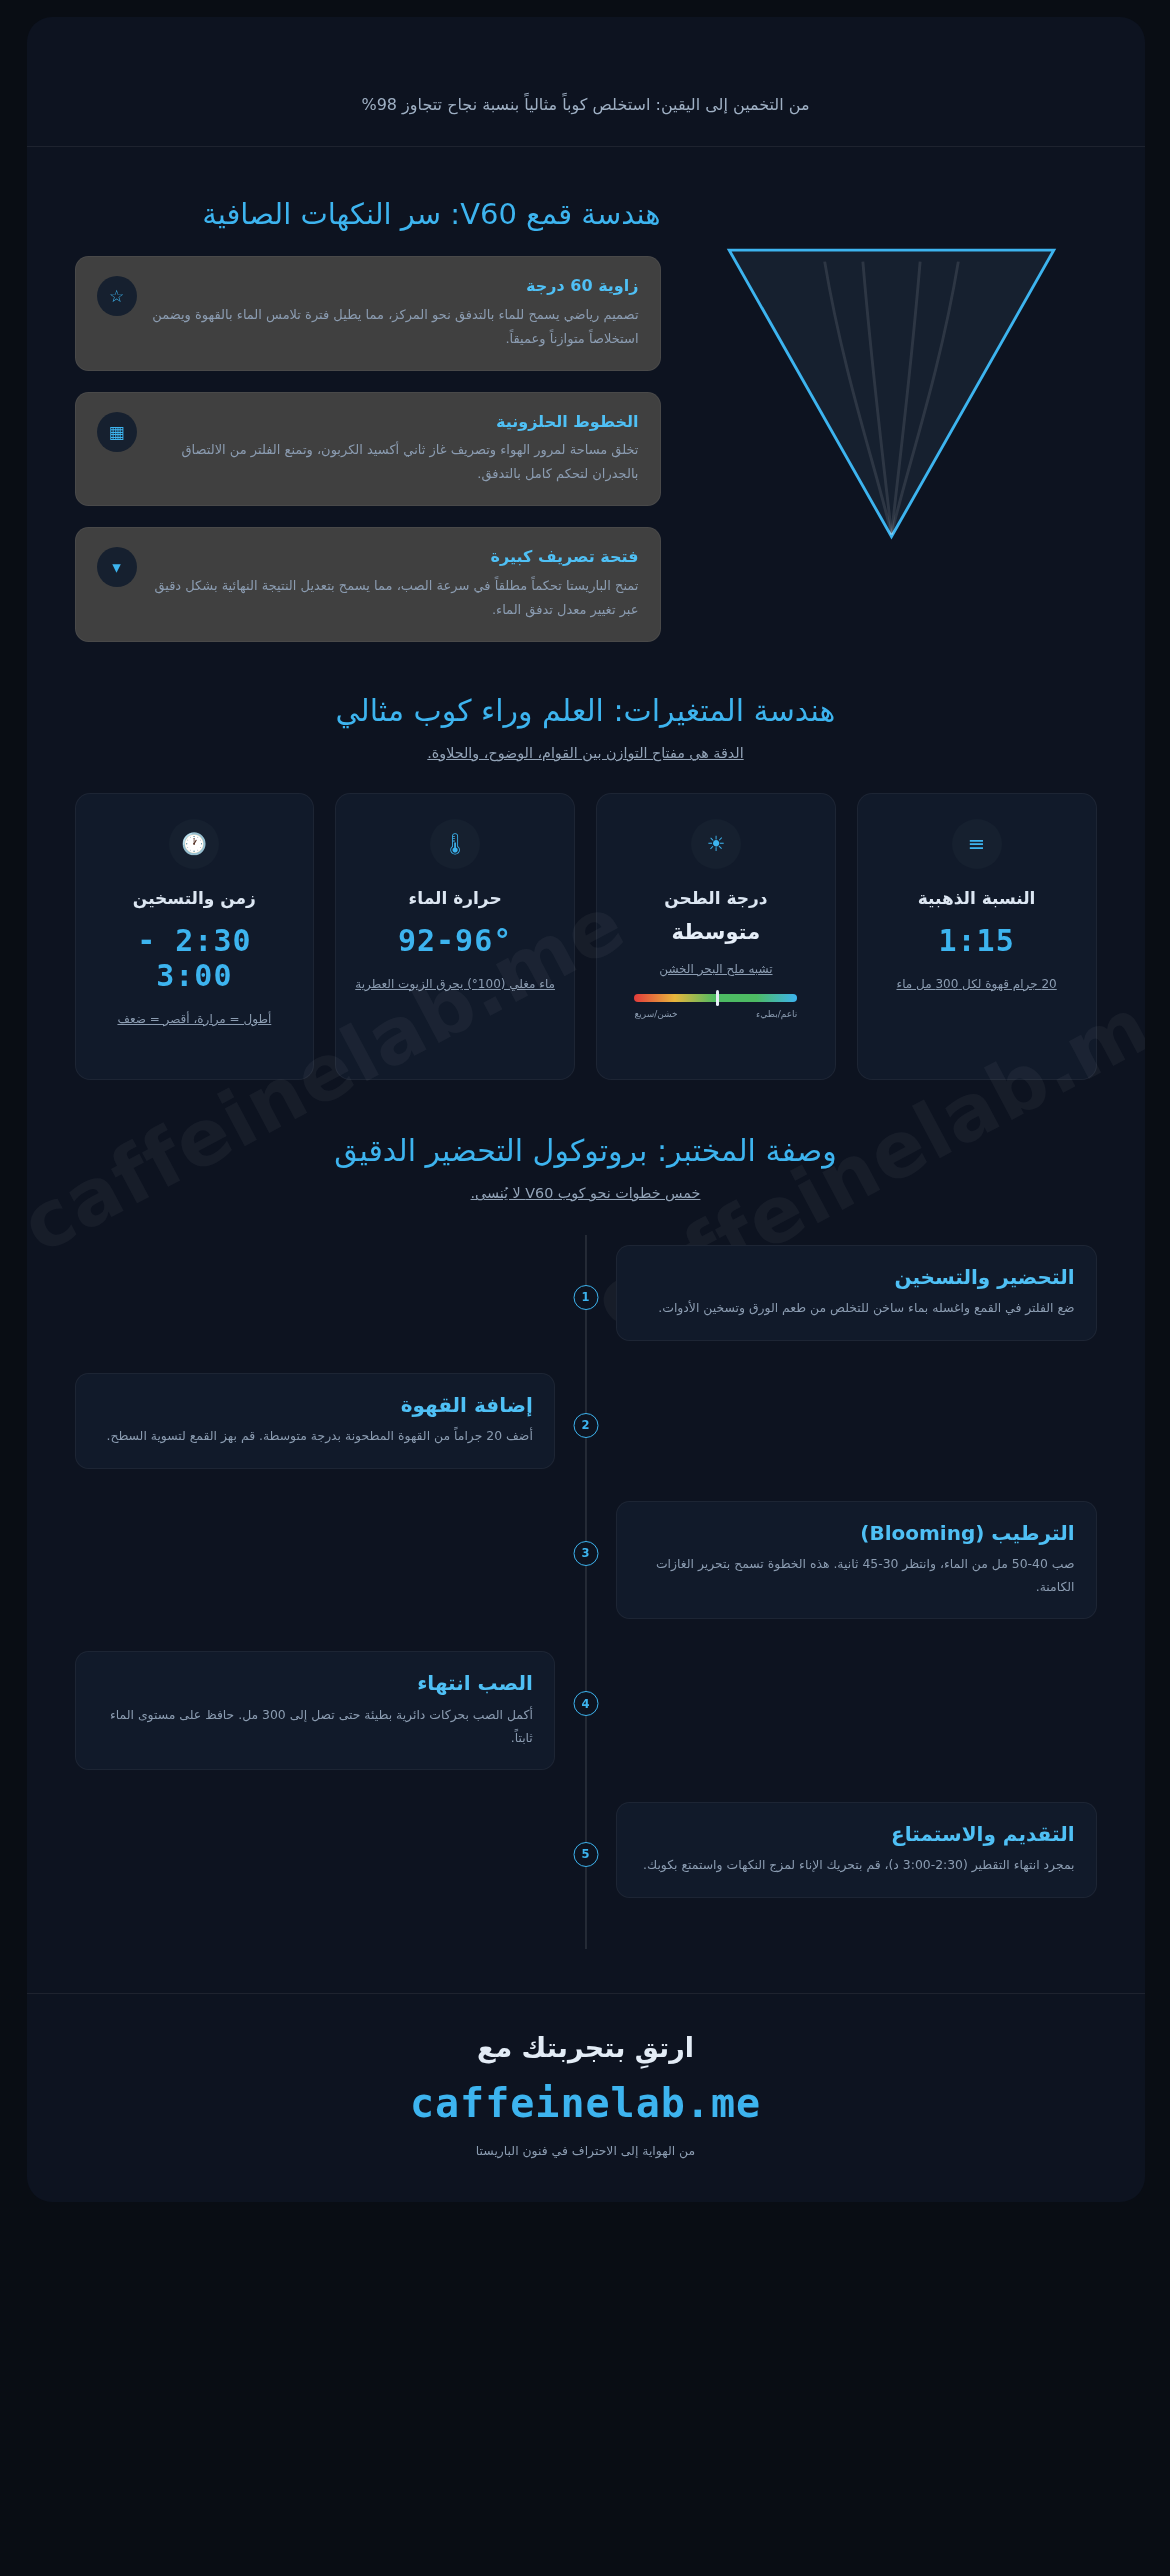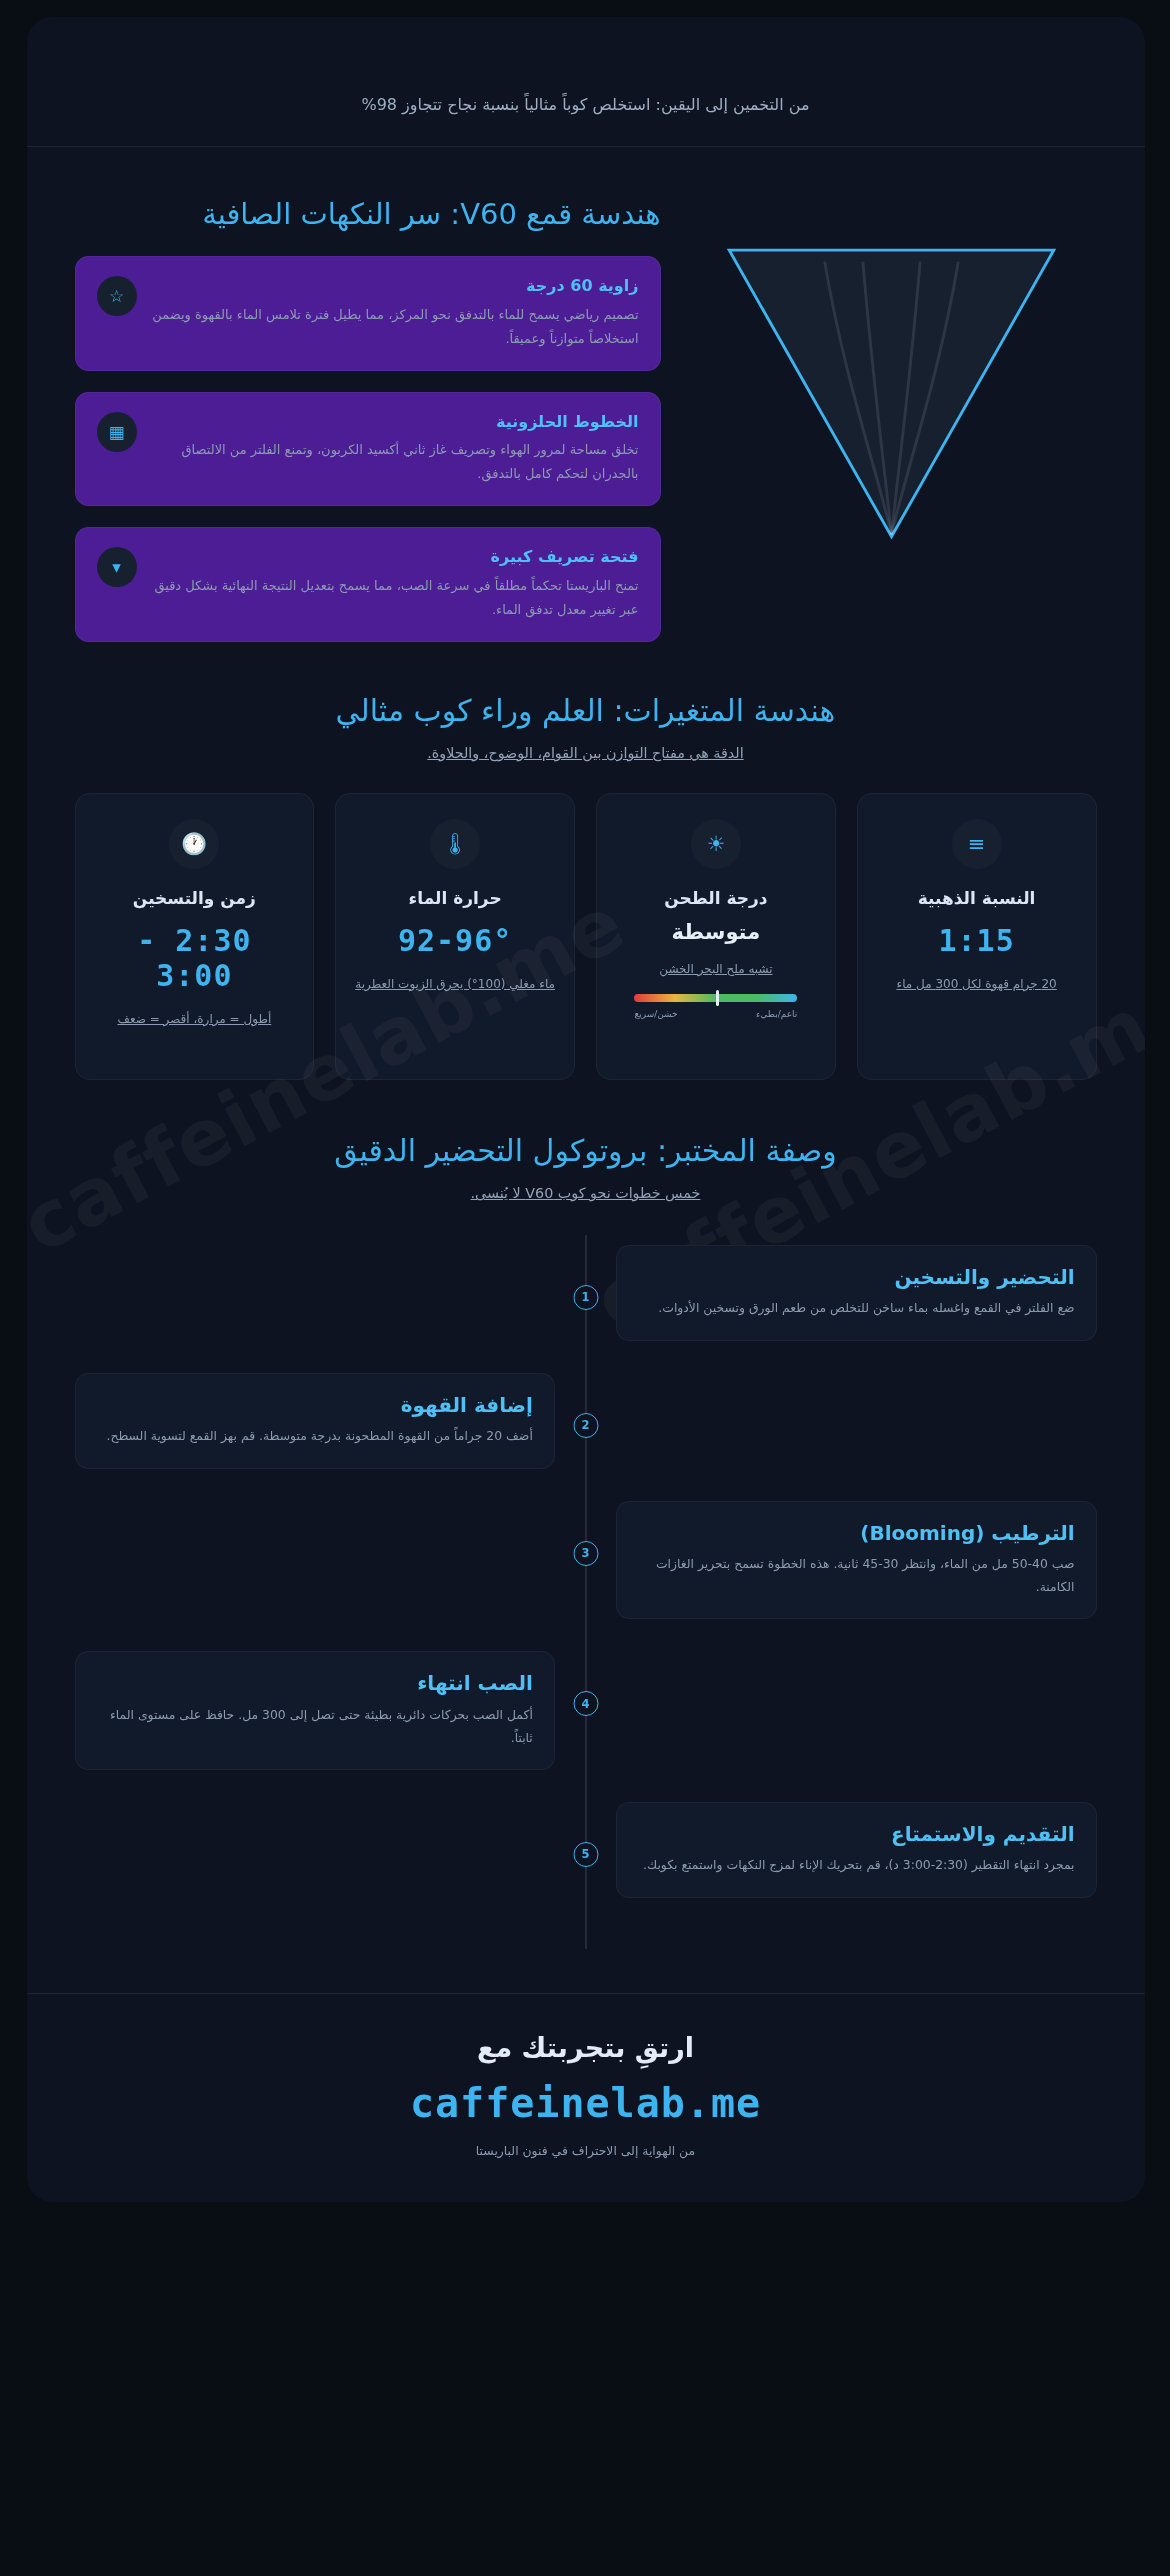--- a/index.html
+++ b/index.html
@@ -80,21 +80,21 @@
   .cone-left{
     width:411px;
     display:flex;
     justify-content:center;
     padding-top:40px;
   }
   .cone-right{flex:1;}
   .cone-right .sec-title{text-align:right;font-size:29px;line-height:1.45;}
   .feature{
     margin-top:21px;
-    background:#4c1d95;
+    background:#404040;
     border:1px solid rgba(255,255,255,0.05);
     border-radius:13.4px;
     padding:19px 21px;
     display:flex;
     gap:15.3px;
     align-items:flex-start;
   }
   .feature .ftext{flex:1;}
   .f-title{
     color:#4fc0f5;

